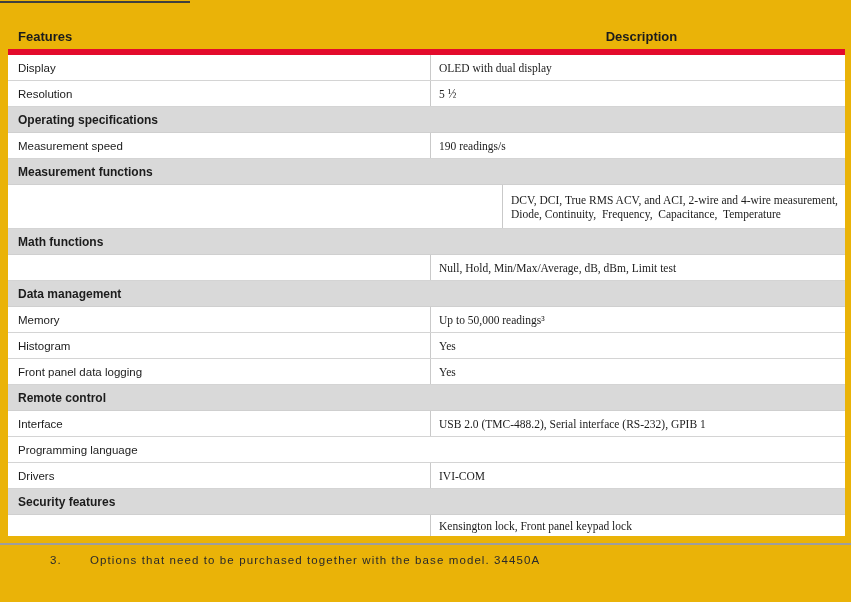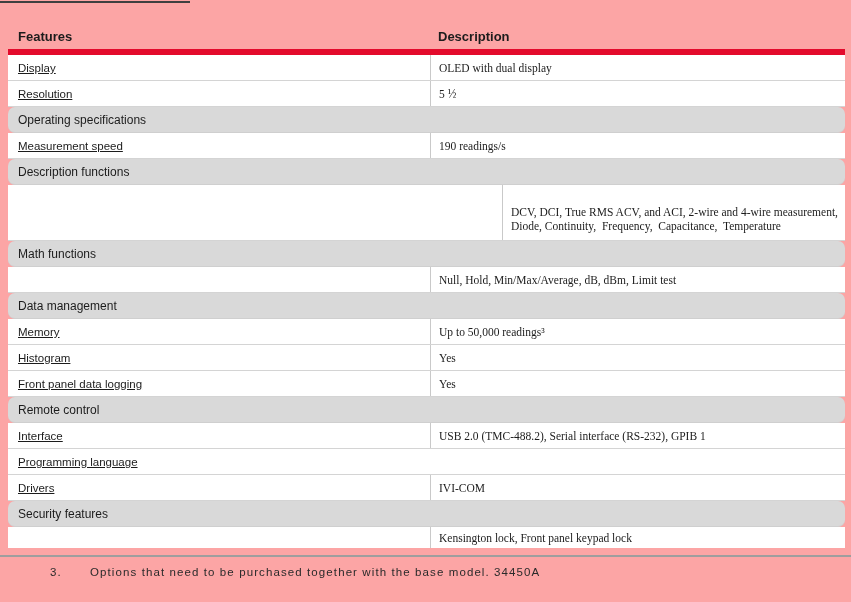--- a/index.html
+++ b/index.html
@@ -1,57 +1,56 @@
 <!DOCTYPE html>
 <html><head>
 <meta charset="utf-8">
 <style>
   html,body{margin:0;padding:0;background:#ffffff;}
   .page{
     position:relative;
     width:851px;height:602px;
-    background:#fca5a5;
+    background:#eab308;
     font-family:"Liberation Sans","DejaVu Sans",sans-serif;
     color:#1c1c1c;
     overflow:hidden;
   }
   .top-partial-rule{
     position:absolute;top:1px;left:0;
     width:190px;height:2px;background:#3f3f3f;
   }
   .spec-table{margin:22px 6px 0 8px;width:837px;}
   .header-row{display:flex;align-items:flex-end;height:27px;}
   .header-cell{font-weight:bold;font-size:13px;line-height:15px;padding-bottom:5px;}
   .header-cell.features{width:422px;padding-left:10px;box-sizing:border-box;}
-  .header-cell.description{flex:1;padding-left:8px;box-sizing:border-box;}
+  .header-cell.description{flex:1;padding-left:8px;box-sizing:border-box;text-align:center;}
   .red-bar{height:6px;background:#e30b2c;}
   .t-row{display:flex;border-bottom:1px solid #d4d4d4;background:#ffffff;}
   .cell-f{
     width:422px;box-sizing:border-box;
     padding:6px 6px 5px 10px;
-    font-size:11.5px;line-height:14px;text-decoration:underline;
+    font-size:11.5px;line-height:14px;
   }
   .cell-d{
     flex:1;box-sizing:border-box;
     border-left:1px solid #c9c9c9;
     padding:6px 6px 5px 8px;
     font-size:11.5px;line-height:14px;
     white-space:pre-wrap;
     font-family:Liberation Serif, serif;
   }
-  .t-row.tall .cell-f,.t-row.tall .cell-d{padding-top:20px;padding-bottom:7px;margin-left:36px;}
+  .t-row.tall .cell-f,.t-row.tall .cell-d{padding-top:8px;padding-bottom:7px;margin-left:36px;}
   .t-row.short .cell-f,.t-row.short .cell-d{padding-top:4px;padding-bottom:3px;}
   .t-row.last{border-bottom:none;}
   .section-row{
     background:#d9d9d9;
     border-bottom:1px solid #cfcfcf;
-    font-weight:normal;font-size:12px;line-height:14px;
+    font-weight:bold;font-size:12px;line-height:14px;
     padding:6px 6px 5px 10px;
     box-sizing:border-box;
-    border-radius:7px;
   }
   .footnote-sep{margin-top:7px;height:0;border-top:2px solid #9e9e9e;width:851px;}
   .footnote{
     display:flex;
     padding:8px 0 6px 50px;
     font-size:11.5px;line-height:14px;
     letter-spacing:1.1px;color:#2a2a2a;
   }
   .footnote .fn-num{width:40px;}
 </style>
@@ -82,21 +81,21 @@
     </div>
 
     <div class="section-row">Operating specifications</div>
 
     <div class="t-row">
       <div class="cell-f">Measurement speed</div>
       <div class="cell-d">190 readings/s</div>
     </div>
 
 
-    <div class="section-row">Description functions</div>
+    <div class="section-row">Measurement functions</div>
 
     <div class="t-row tall">
       <div class="cell-f"></div>
       <div class="cell-d">DCV, DCI, True RMS ACV, and ACI, 2-wire and 4-wire measurement,
 Diode, Continuity,  Frequency,  Capacitance,  Temperature</div>
     </div>
 
     <div class="section-row">Math functions</div>
 
     <div class="t-row">

